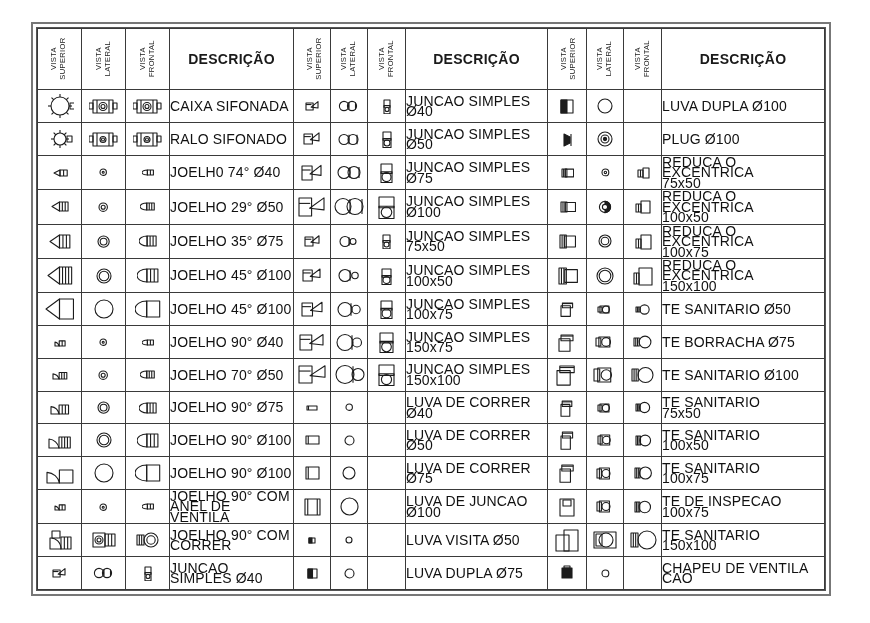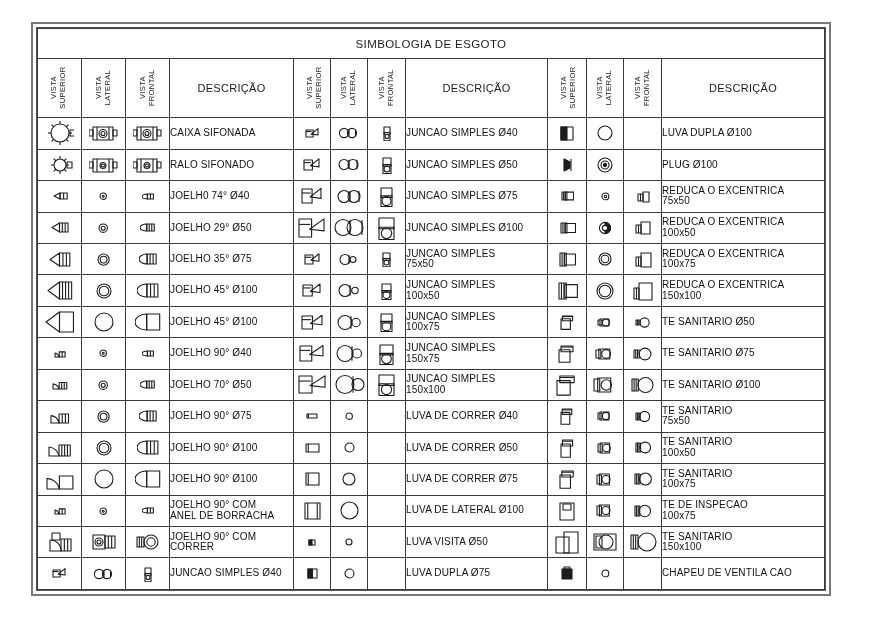--- a/index.html
+++ b/index.html
@@ -62,34 +62,35 @@
     transform: rotate(-90deg);
     white-space: nowrap;
     font-size: 7.6px;
     line-height: 8.6px;
     letter-spacing: 0.3px;
     color: #1a1a1a;
     text-align: center;
   }
   .vhead span { display: block; }
   .desc-head {
-    font-size: 11px;
+    font-size: 14px;
     letter-spacing: 0.3px;
     text-align: center;
     color: #1a1a1a;
+    font-weight: bold;
   }
   
   .sym {
     text-align: center;
     height: 31px;
     padding: 0;
   }
   .sym svg { display: block; margin: 0 auto; }
   .desc {
-    font-size: 10px;
+    font-size: 14px;
     line-height: 10.5px;
     letter-spacing: 0.15px;
     color: #111;
     padding: 1px 0 1px 6px;
     text-align: left;
   }
   .desc .l2 { display: block; }
   
 </style>
 </head>
@@ -107,23 +108,20 @@
           <col style="width:37px">
             <col style="width:37px">
             <col style="width:38px">
             <col style="width:142px">
           <col style="width:39px">
             <col style="width:37px">
             <col style="width:38px">
             <col>
         </colgroup>
         <tbody>
-          <tr>
-            <td class="title-cell" colspan="12">SIMBOLOGIA DE ESGOTO</td>
-          </tr>
           <tr class="hdr">
             <td><span class="vhead"><span>VISTA</span><span>SUPERIOR</span></span></td>
             <td><span class="vhead"><span>VISTA</span><span>LATERAL</span></span></td>
             <td><span class="vhead"><span>VISTA</span><span>FRONTAL</span></span></td>
             <td class="desc-head">DESCRIÇÃO</td>
             <td><span class="vhead"><span>VISTA</span><span>SUPERIOR</span></span></td>
             <td><span class="vhead"><span>VISTA</span><span>LATERAL</span></span></td>
             <td><span class="vhead"><span>VISTA</span><span>FRONTAL</span></span></td>
             <td class="desc-head">DESCRIÇÃO</td>
             <td><span class="vhead"><span>VISTA</span><span>SUPERIOR</span></span></td>
@@ -686,21 +684,21 @@
                 </svg>
               </td>
               <td class="sym">
                 <svg width="21" height="14" viewBox="0 0 21 14" stroke="#1c1c1c" fill="none" stroke-width="1.1" stroke-linejoin="round">
                   <rect x="2" y="3" width="5.25" height="8"></rect>
                   <line x1="3.75" y1="3" x2="3.75" y2="11"></line>
                   <line x1="5.5" y1="3" x2="5.5" y2="11"></line>
                   <circle cx="13.02" cy="7" r="5.88"></circle>
                 </svg>
               </td>
-              <td class="desc"><span>TE SANITARIO Ø75</span></td>
+              <td class="desc"><span>TE BORRACHA Ø75</span></td>
             </tr>
             <tr>
               <td class="sym">
                 <svg width="17" height="13" viewBox="0 0 17 13" stroke="#1c1c1c" fill="none" stroke-width="1.1" stroke-linejoin="round">
                   <path d="M2 11 L2 5.8500000000000005 A 7.65 7.15 0 0 1 8.16 11 Z"></path>
                   <rect x="8.16" y="4.55" width="7.65" height="6.450000000000001"></rect>
                   <line x1="10.71" y1="4.55" x2="10.71" y2="11"></line>
                   <line x1="13.260000000000002" y1="4.55" x2="13.260000000000002" y2="11"></line>
                 </svg>
               </td>
@@ -958,35 +956,35 @@
                   <circle cx="6.2" cy="6.2" r="1"></circle>
                 </svg>
               </td>
               <td class="sym">
                 <svg width="12" height="9" viewBox="0 0 12 9" stroke="#1c1c1c" fill="none" stroke-width="1.1" stroke-linejoin="round">
                   <path d="M5.4 2 A 5.4 2.5 0 0 0 5.4 7 Z"></path>
                   <rect x="5.4" y="2" width="6" height="5"></rect>
                   <line x1="8.4" y1="2" x2="8.4" y2="7"></line>
                 </svg>
               </td>
-              <td class="desc"><span>JOELHO 90° COM</span><span class="l2">ANEL DE BORRACHA</span></td>
+              <td class="desc"><span>JOELHO 90° COM</span><span class="l2">ANEL DE VENTILA</span></td>
               <td class="sym">
                 <svg width="19" height="20" viewBox="0 0 19 20" stroke="#1c1c1c" fill="none" stroke-width="1.1" stroke-linejoin="round">
                   <rect x="2" y="2" width="15" height="16"></rect>
                   <line x1="4.75" y1="2" x2="4.75" y2="18"></line>
                   <line x1="14.25" y1="2" x2="14.25" y2="18"></line>
                 </svg>
               </td>
               <td class="sym">
                 <svg width="23" height="23" viewBox="0 0 23 23" stroke="#1c1c1c" fill="none" stroke-width="1.1" stroke-linejoin="round">
                   <circle cx="11.5" cy="11.5" r="8.5"></circle>
                 </svg>
               </td>
               <td class="sym"></td>
-              <td class="desc"><span>LUVA DE LATERAL Ø100</span></td>
+              <td class="desc"><span>LUVA DE JUNCAO Ø100</span></td>
               <td class="sym">
                 <svg width="18" height="20" viewBox="0 0 18 20" stroke="#1c1c1c" fill="none" stroke-width="1.1" stroke-linejoin="round">
                   <rect x="2" y="2" width="14" height="17"></rect>
                   <rect x="5" y="3" width="8" height="6"></rect>
                 </svg>
               </td>
               <td class="sym">
                 <svg width="20" height="15" viewBox="0 0 20 15" stroke="#1c1c1c" fill="none" stroke-width="1.1" stroke-linejoin="round">
                   <rect x="2" y="3" width="4.4" height="9"></rect>
                   <rect x="4.4" y="2" width="10" height="11"></rect>

